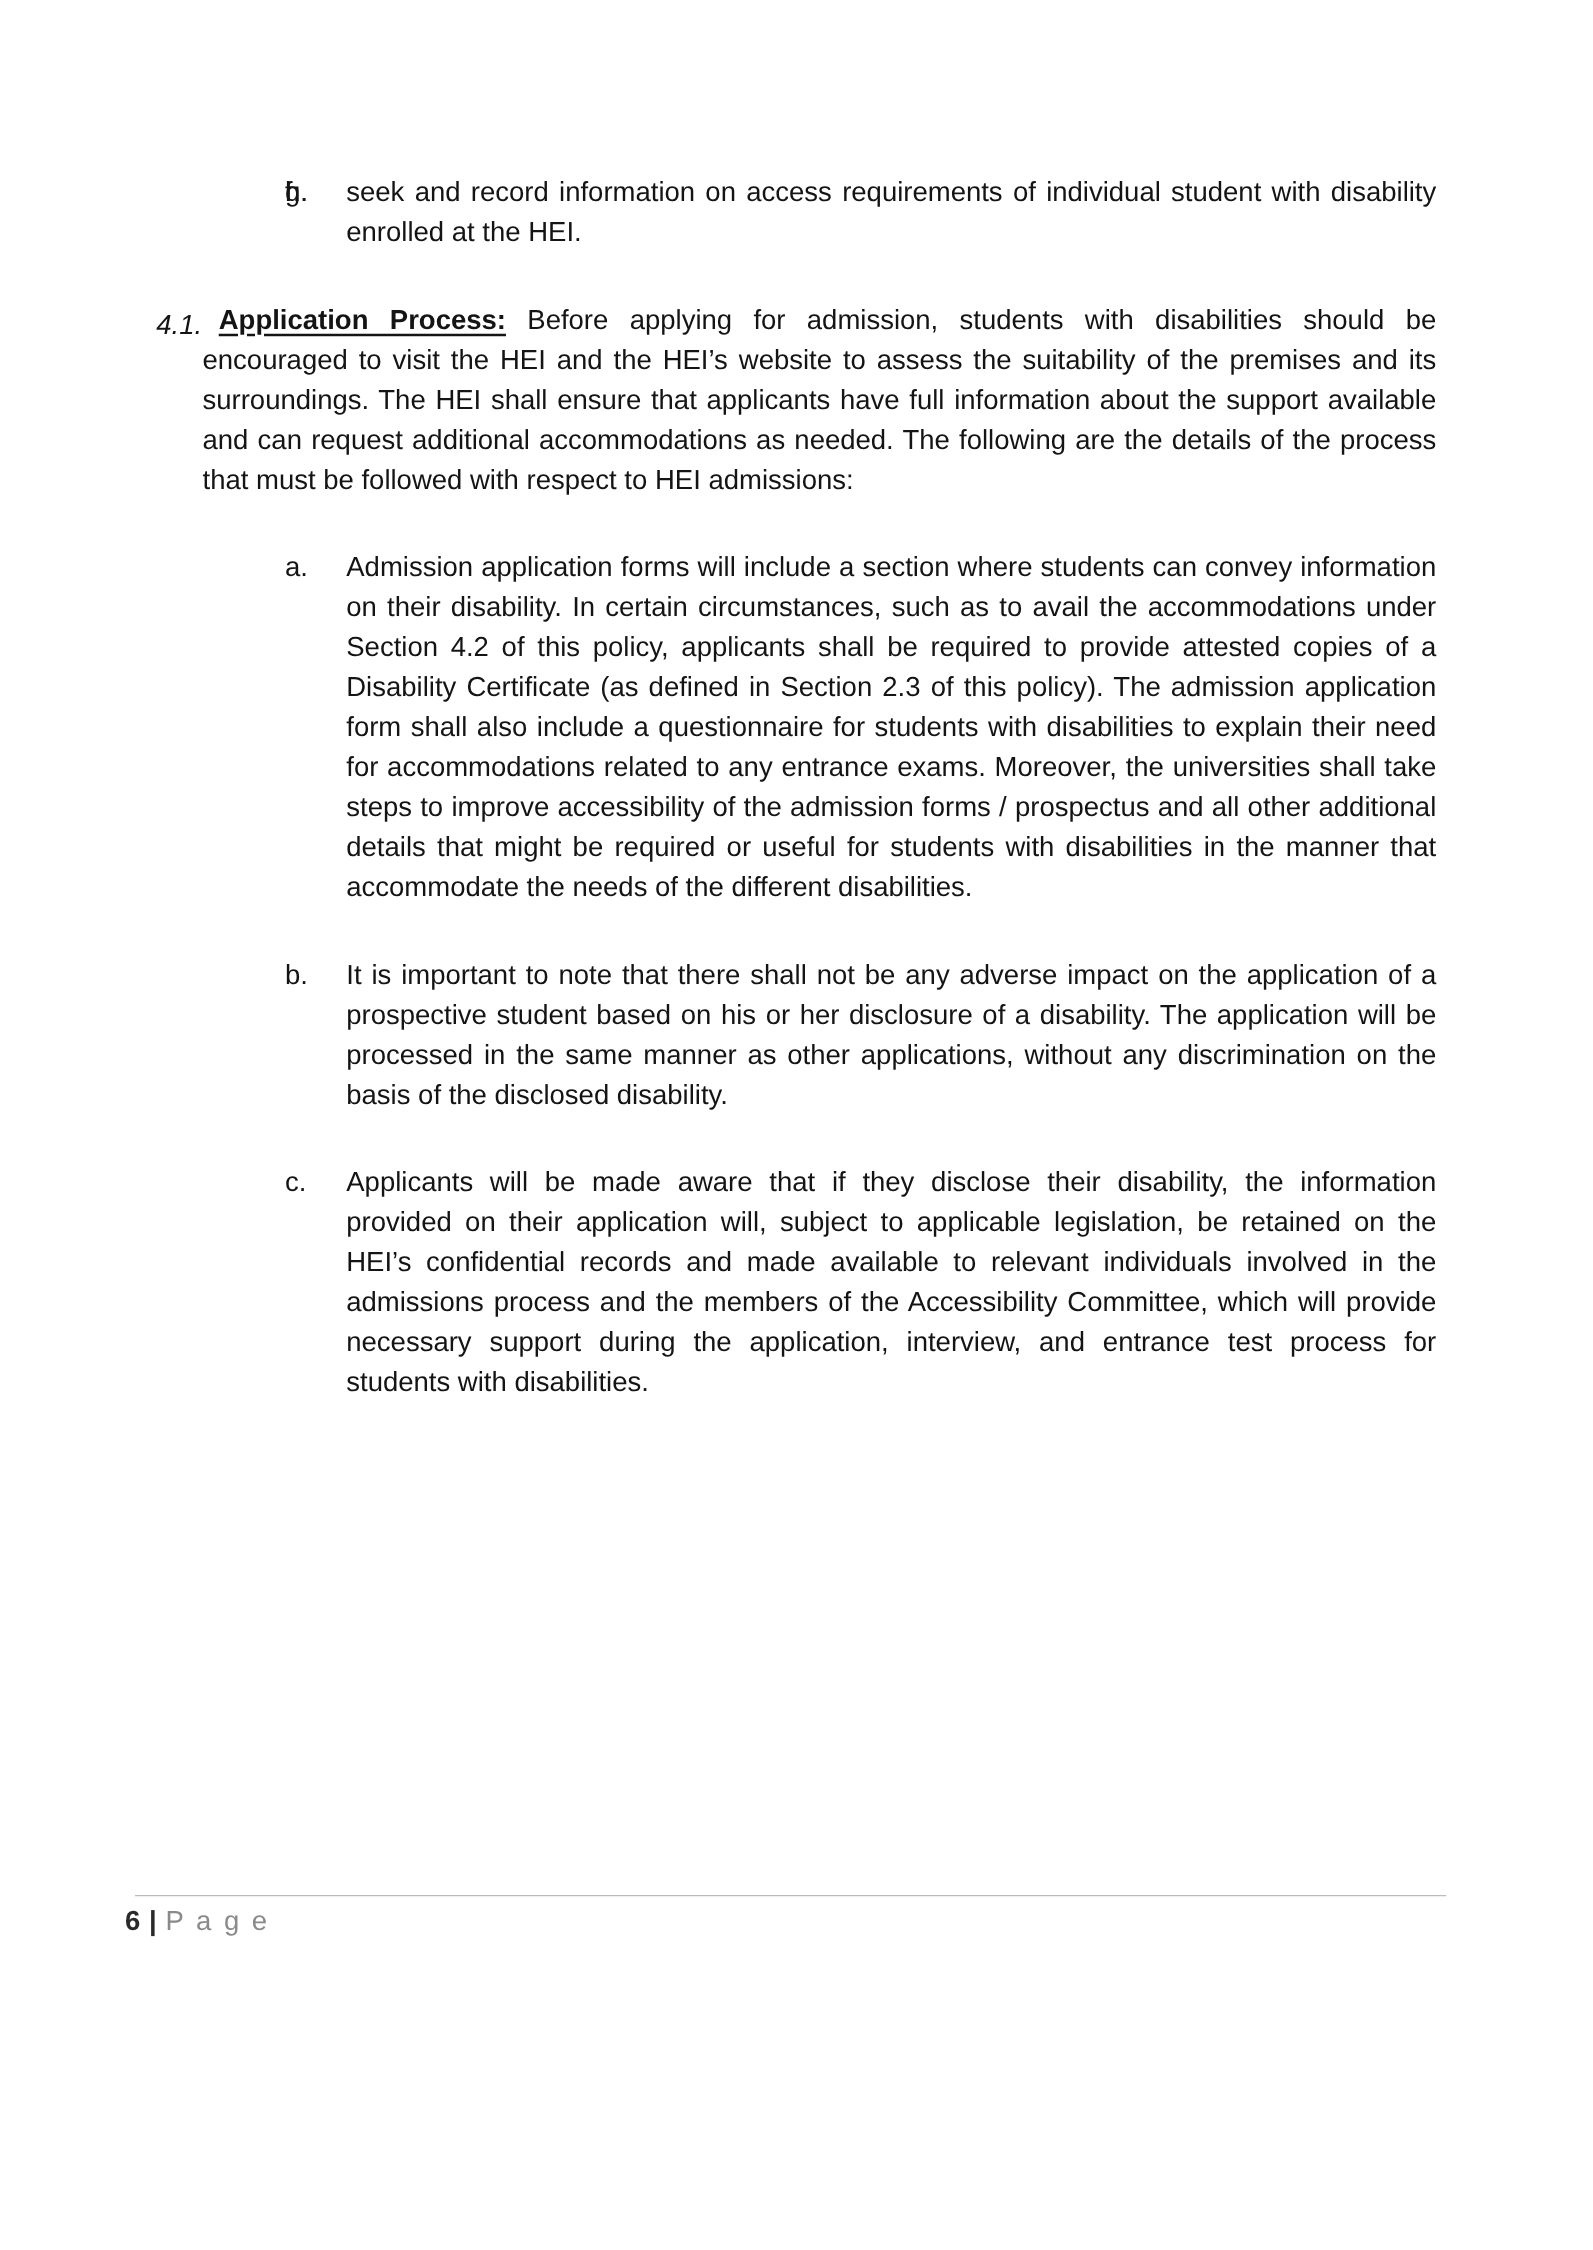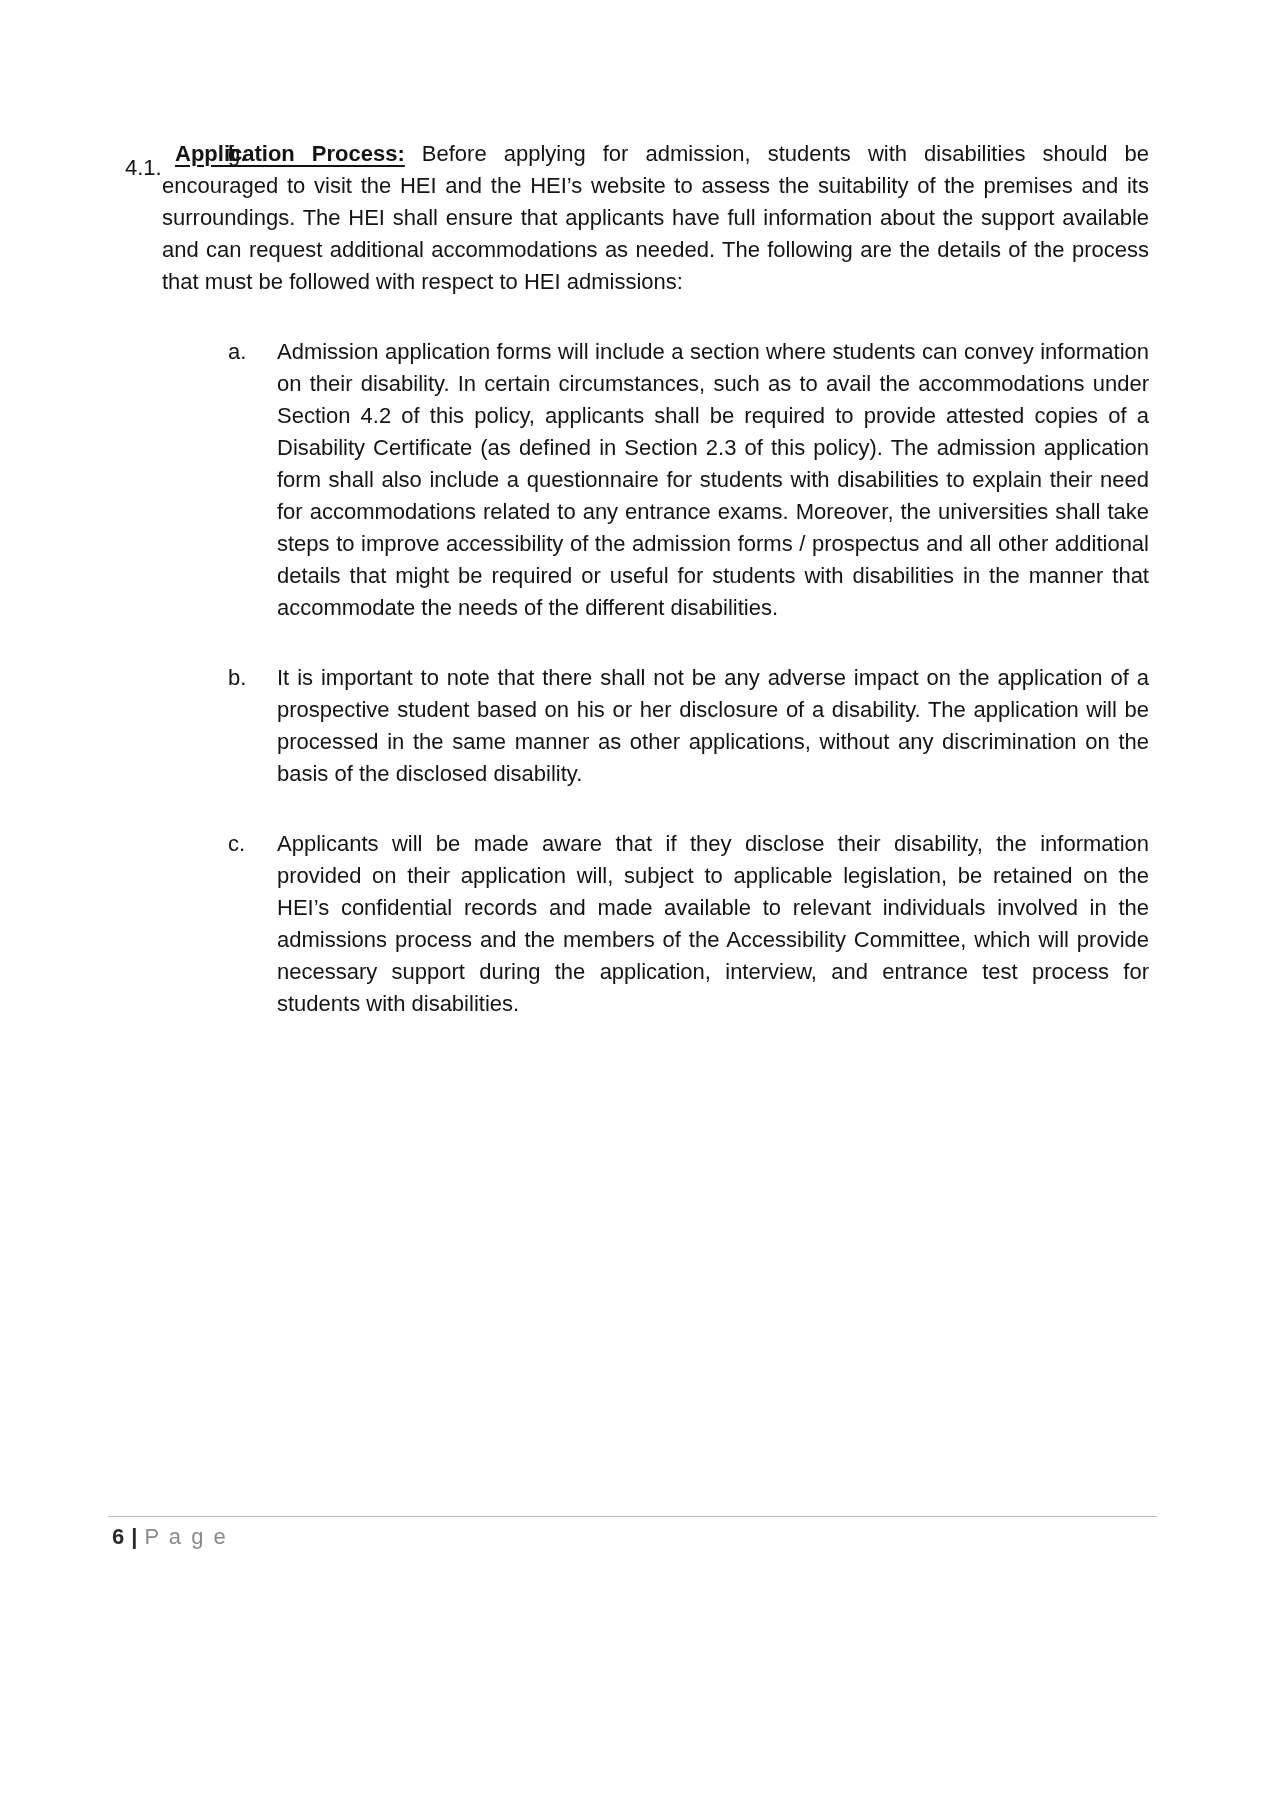--- a/index.html
+++ b/index.html
@@ -36,39 +36,40 @@
   .heading .h-num { display: inline-block; width: 20px; }
   .clause {
     position: relative;
     margin: 38px 125px 0 162px;
     text-align: justify;
     text-indent: 13px;
   }
   .clause .marker {
     position: absolute;
     left: -50px;
-    top: 14px;
+    top: 4px;
+    font-style: italic;
   }
   .clause .lead {
     text-decoration: underline;
     text-underline-offset: 4px;
     text-decoration-thickness: 1.5px;
     font-weight: bold;
   }
   .footer-rule {
     position: absolute;
     left: 108px;
     top: 1516px;
     width: 1049px;
     height: 1px;
     background: #bcbcbc;
   }
   .footer-text {
     position: absolute;
-    left: 112px;
+    left: 100px;
     top: 1524px;
     font-size: 22px;
     line-height: 26px;
     white-space: pre;
   }
   .footer-text .pg-num { font-weight: bold; color: #2a2a2a; }
   .footer-text .pg-sep { font-weight: bold; color: #2a2a2a; padding: 0 7px; }
   .footer-text .pg-label { color: #8a8a8a; letter-spacing: 2px; }
 </style>
 </head>
@@ -78,21 +79,21 @@
 
   <div class="doc-li first">
     <span class="marker">f.</span>
   </div>
 
   <div class="doc-li">
     <span class="marker">g.</span>
   </div>
 
   <div class="doc-li">
-    <span class="marker">h.</span>
+    <span class="marker">h.</span><span>seek and record information on access requirements of individual student with disability enrolled at the HEI.</span>
   </div>
 
 
   <div class="clause">
     <span class="marker">4.1.</span><span class="lead">Application Process:</span><span> Before applying for admission, students with disabilities should be encouraged to visit the HEI and the HEI’s website to assess the suitability of the premises and its surroundings. The HEI shall ensure that applicants have full information about the support available and can request additional accommodations as needed. The following are the details of the process that must be followed with respect to HEI admissions:</span>
   </div>
 
   <div class="doc-li">
     <span class="marker">a.</span><span>Admission application forms will include a section where students can convey information on their disability. In certain circumstances, such as to avail the accommodations under Section 4.2 of this policy, applicants shall be required to provide attested copies of a Disability Certificate (as defined in Section 2.3 of this policy). The admission application form shall also include a questionnaire for students with disabilities to explain their need for accommodations related to any entrance exams. Moreover, the universities shall take steps to improve accessibility of the admission forms / prospectus and all other additional details that might be required or useful for students with disabilities in the manner that accommodate the needs of the different disabilities.</span>
   </div>

